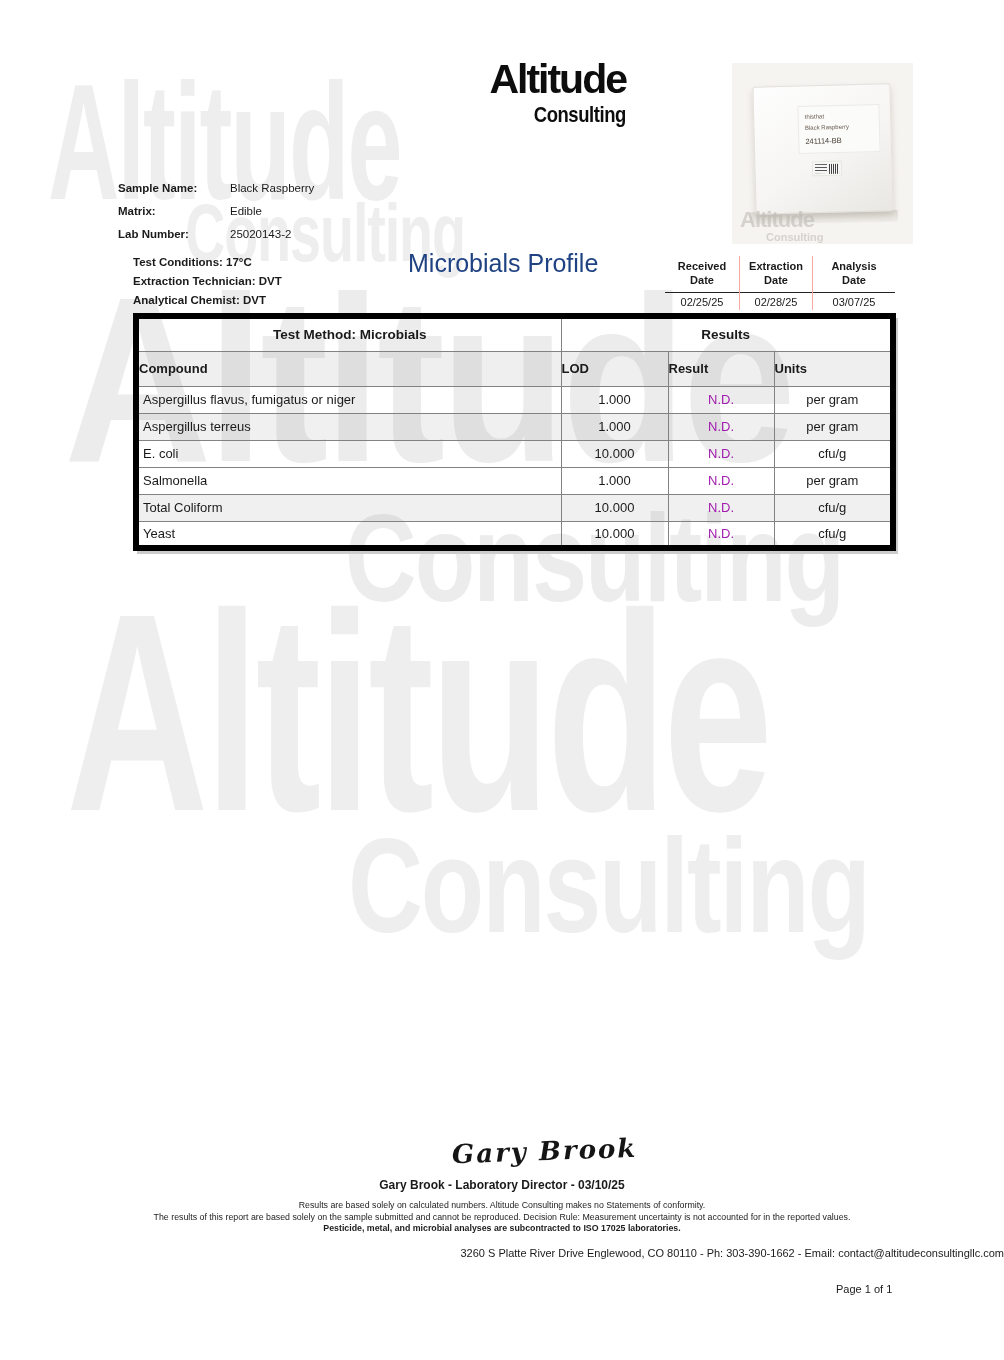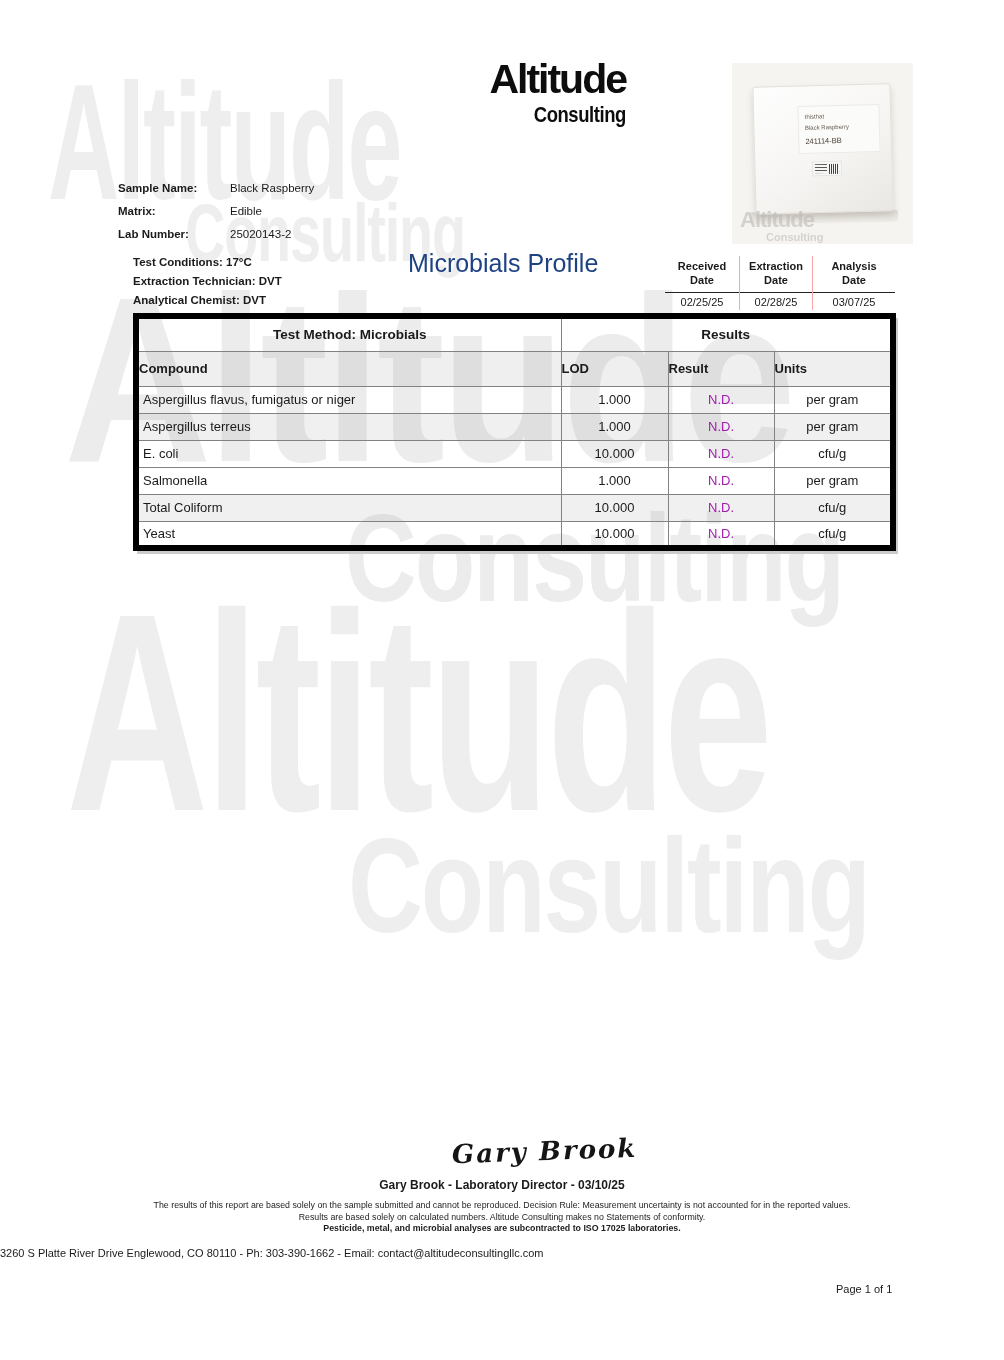--- a/index.html
+++ b/index.html
@@ -94,21 +94,21 @@
   tr.data-row.shaded td { background:rgba(120,120,120,0.11);margin-left:21px; }
   td.c-result { color:#a21caf; }
   col.w-compound { width:425px; } col.w-lod { width:107px; } col.w-result { width:106px; } col.w-units { width:119px; }
 
   
   .signature { left:452px; top:1136px; font-family:"DejaVu Serif", serif; font-style:italic; font-weight:bold;
                font-size:26px; letter-spacing:2px; transform:rotate(-2deg); color:#151515; }
   .director { left:0; top:1178px; width:1004px; text-align:center; font-size:12px; font-weight:bold; }
   .disclaimer { left:0; top:1200px; width:1004px; text-align:center; font-size:8.8px; color:#1c1c1c; line-height:11.5px; }
   .disclaimer .bold-line { font-weight:bold; }
-  .address { left:0; top:1247px; width:1004px; text-align:left; font-size:11px; }
+  .address { left:0; top:1247px; width:1004px; text-align:right; font-size:11px; }
   .page-num { left:836px; top:1283px; font-size:11px; }
 </style>
 </head>
 <body>
 
 <div class="page">
 
   <div class="wm wm-alt1">Altitude</div>
   <div class="wm wm-con1">Consulting</div>
   <div class="wm wm-alt2">Altitude</div>
@@ -242,21 +242,21 @@
         <td>cfu/g</td>
       </tr>
     </tbody>
       </table>
   </div>
 
   <div class="layer signature">Gary Brook</div>
   <div class="layer director">Gary Brook - Laboratory Director - 03/10/25</div>
 
   <div class="layer disclaimer">
+    <div>Results are based solely on calculated numbers. Altitude Consulting makes no Statements of conformity.</div>
     <div>The results of this report are based solely on the sample submitted and cannot be reproduced. Decision Rule: Measurement uncertainty is not accounted for in the reported values.</div>
-    <div>Results are based solely on calculated numbers. Altitude Consulting makes no Statements of conformity.</div>
     <div class="bold-line">Pesticide, metal, and microbial analyses are subcontracted to ISO 17025 laboratories.</div>
   </div>
 
   <div class="layer address">3260 S Platte River Drive Englewood, CO 80110 - Ph: 303-390-1662 - Email: contact@altitudeconsultingllc.com</div>
   <div class="layer page-num">Page 1 of 1</div>
 
 </div>
 
 </body></html>

